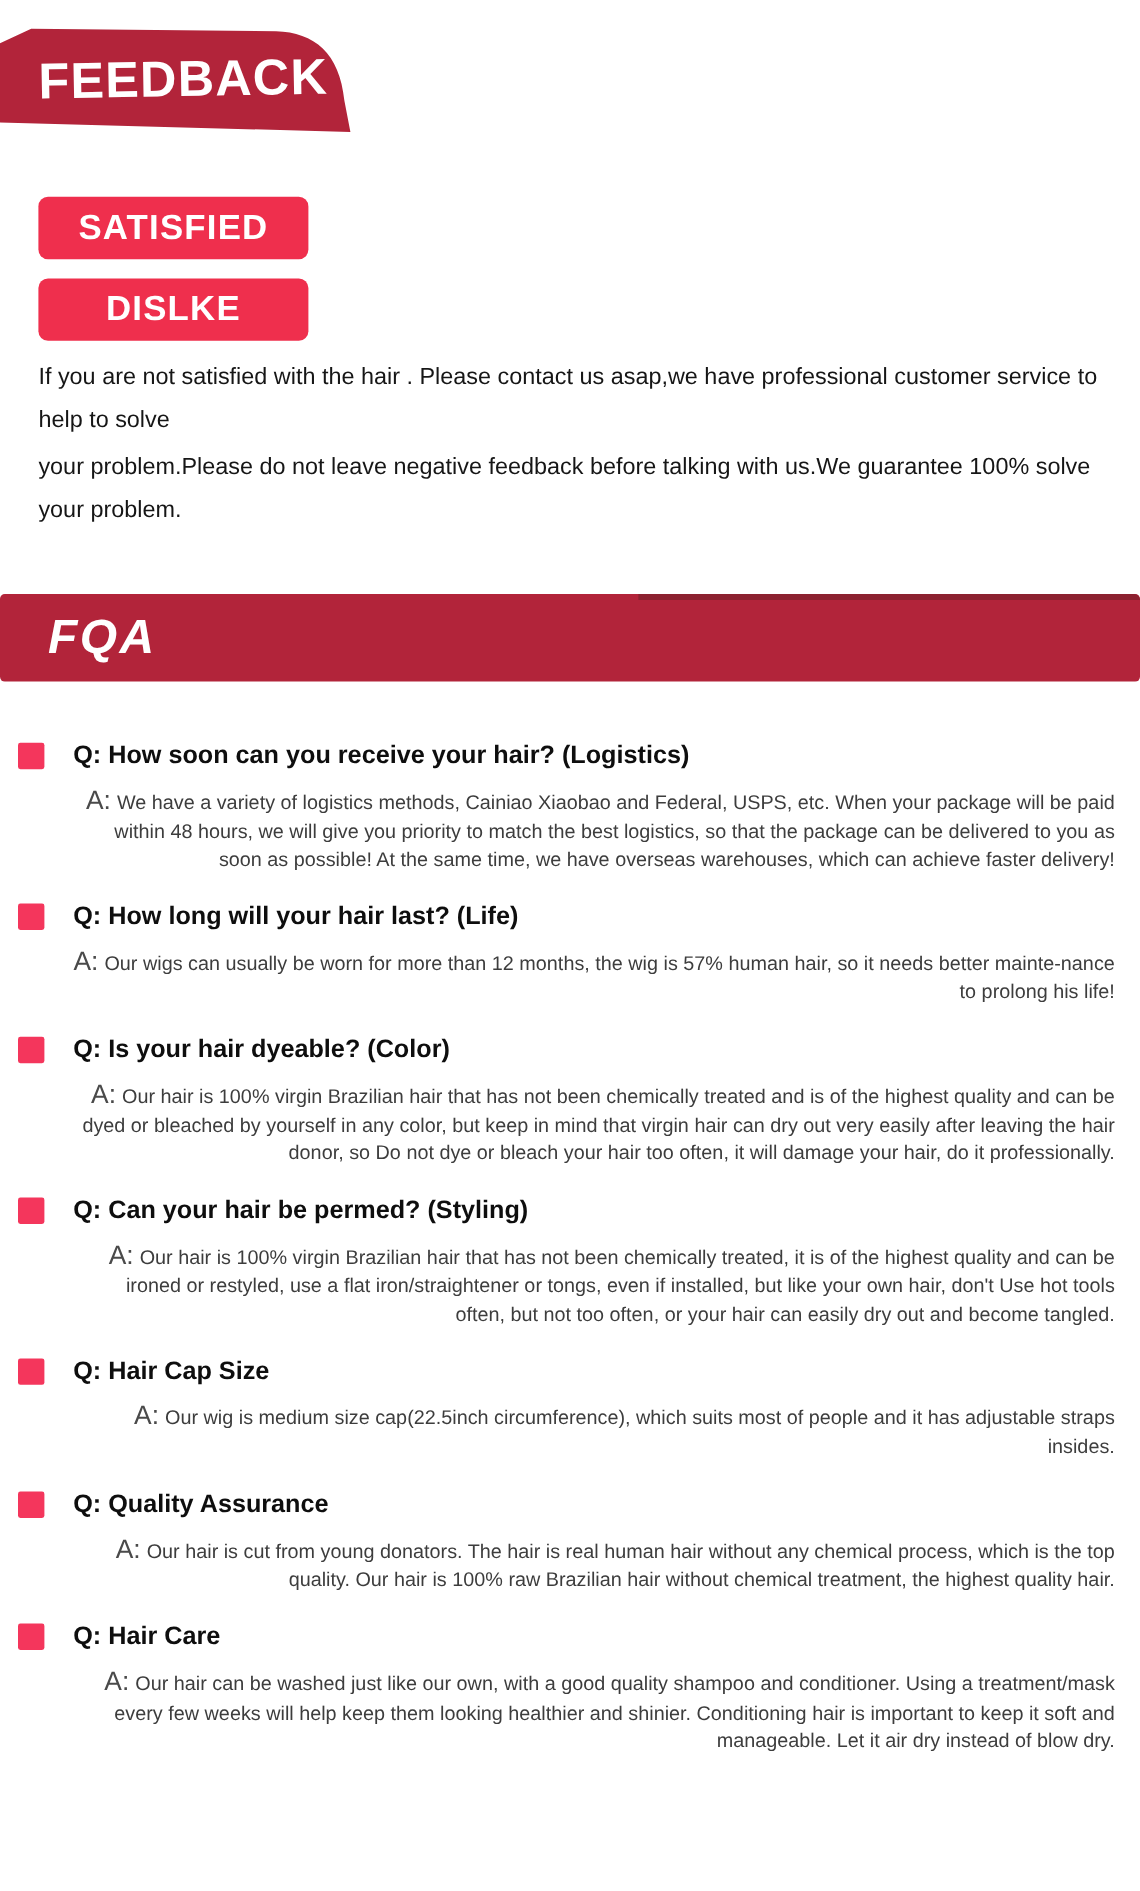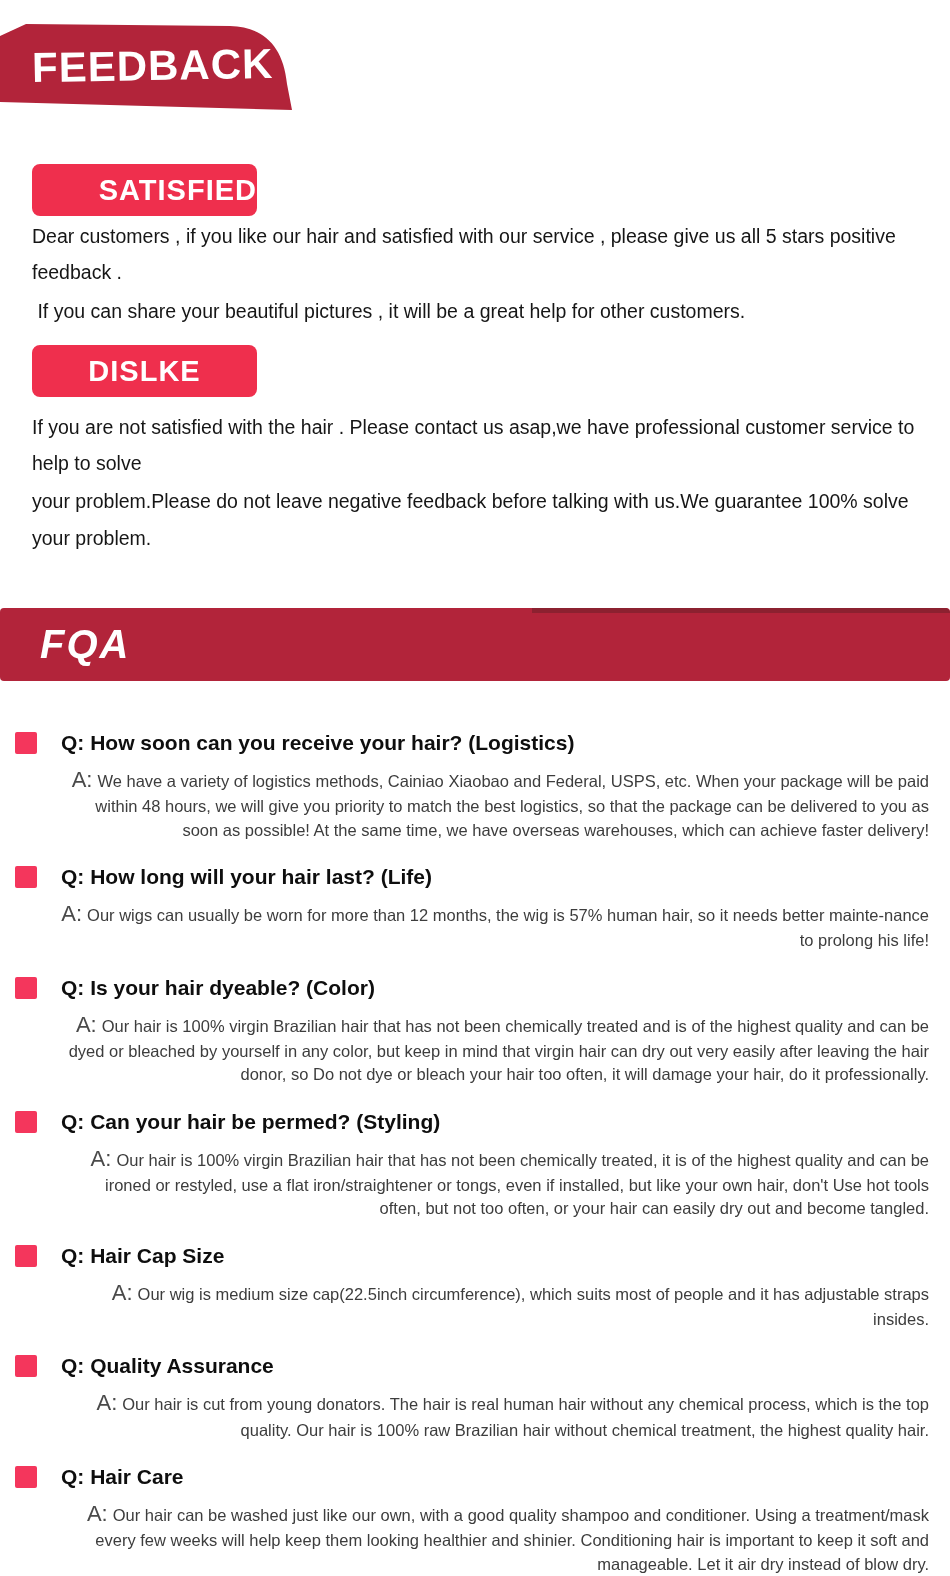--- a/index.html
+++ b/index.html
@@ -22,21 +22,21 @@
   }
 
   
   .fb-section { padding: 0 32px; }
   .badge {
     width: 225px; height: 52px; line-height: 52px;
     background: #ef2f4d; color: #ffffff;
     font-size: 29px; font-weight: bold; text-align: center;
     letter-spacing: 1px; border-radius: 8px;
   }
-  .badge-satisfied { margin: 46px 0 0 0; text-align: right; }
+  .badge-satisfied { margin: 46px 0 0 0; }
   .badge-dislike { margin: 16px 0 12px 0; }
   .fb-text p {
     font-size: 19.5px; line-height: 1.86; margin: 2px 0;
     white-space: pre-wrap; max-width: 892px; color: #161616;
   }
 
   
   .fqa-banner {
     position: relative; margin-top: 52px; height: 73px;
     background: #b2243a; border-radius: 4px; font-style: italic;
@@ -70,24 +70,20 @@
 
 <div class="ribbon-wrap">
   <svg class="ribbon-svg" width="300" height="118" viewBox="0 0 300 118">
     <path d="M0 36 L26 24 L230 26 C262 27 283 44 287 84 L292 110 L0 102 Z" fill="#b2243a"></path>
   </svg>
   <span class="ribbon-label">FEEDBACK</span>
 </div>
 
 <div class="fb-section">
   <div class="badge badge-satisfied">SATISFIED</div>
-  <div class="fb-text">
-    <p>Dear customers , if you like our hair and satisfied with our service , please give us all 5 stars positive feedback .</p>
-    <p> If you can share your beautiful pictures , it will be a great help for other customers.</p>
-  </div>
 
   <div class="badge badge-dislike">DISLKE</div>
   <div class="fb-text">
     <p>If you are not satisfied with the hair . Please contact us asap,we have professional customer service to help to solve</p>
     <p>your problem.Please do not leave negative feedback before talking with us.We guarantee 100% solve your problem.</p>
   </div>
 </div>
 
 <div class="fqa-banner">
   <div class="fqa-banner-topline"></div>

